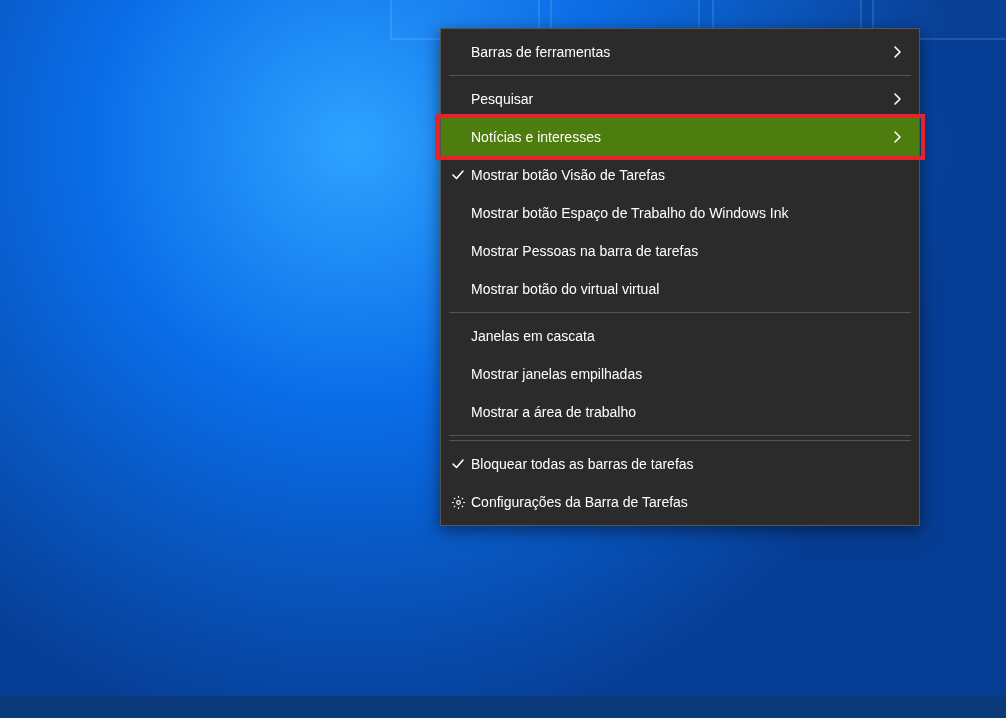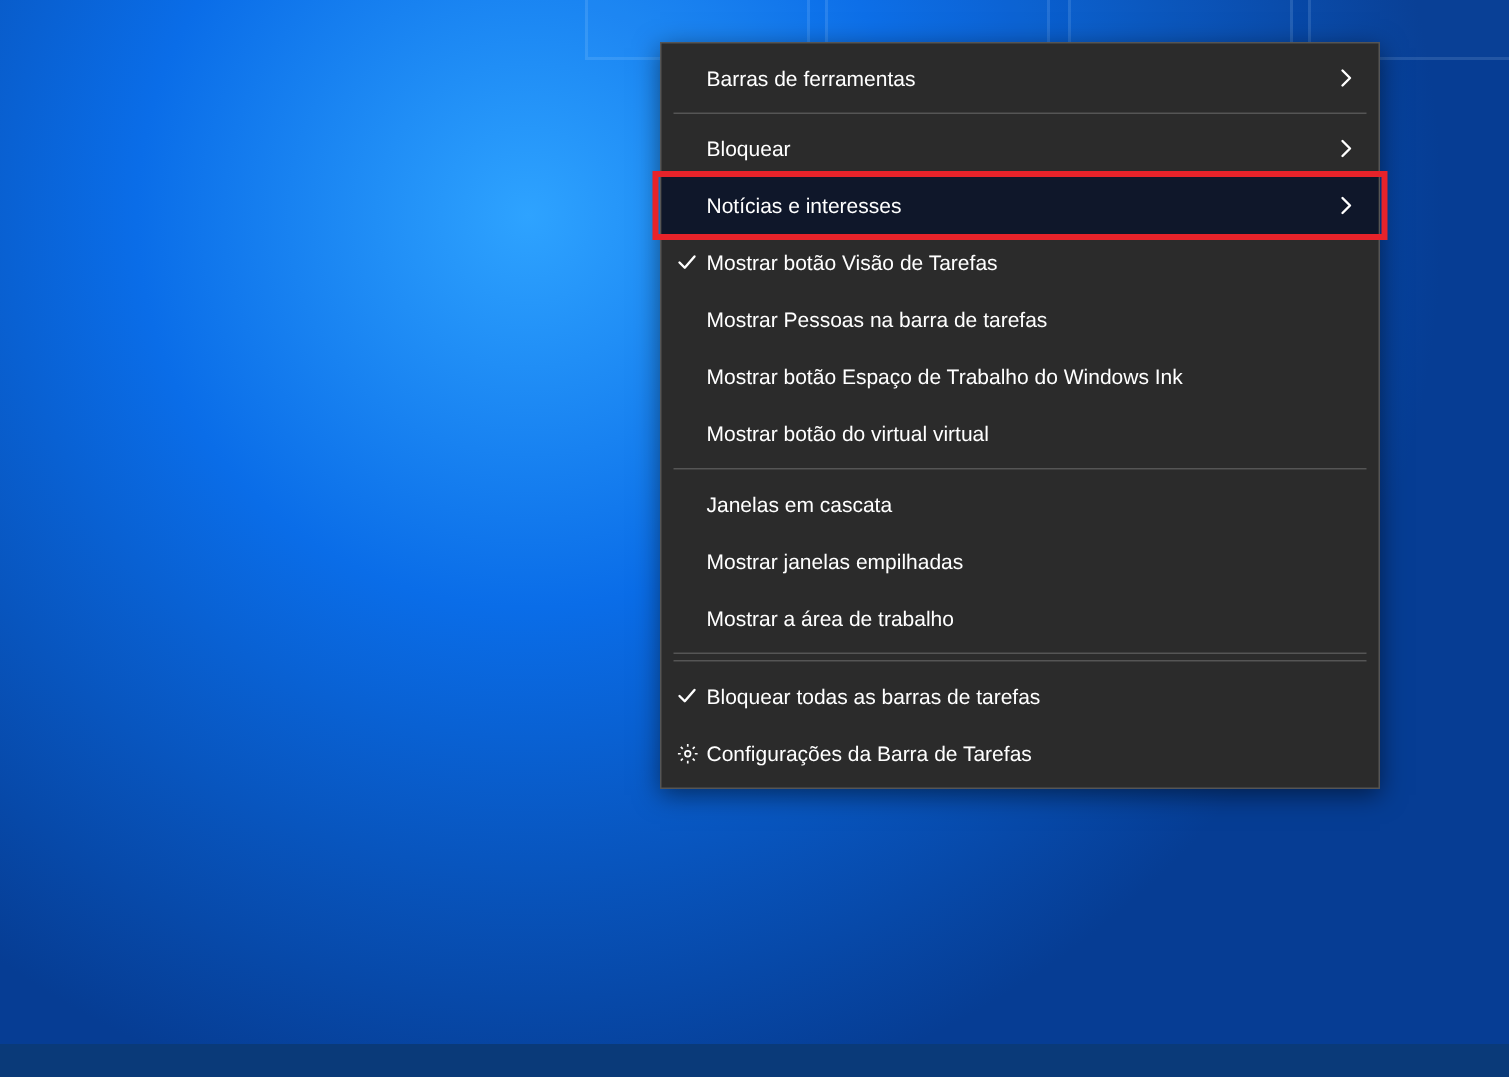--- a/index.html
+++ b/index.html
@@ -51,21 +51,21 @@
       display: flex;
       align-items: center;
       height: 38px;
       padding: 0 14px 0 30px;
       color: #ffffff;
       font-size: 14px;
       position: relative;
       cursor: default;
     }
     .menu-item.hover-state {
-      background: #0f172a;
+      background: #4d7c0f;
     }
     .menu-item .icon-slot {
       position: absolute;
       left: 8px;
       width: 18px;
       display: flex;
       align-items: center;
       justify-content: center;
     }
     .menu-item .label {
@@ -117,21 +117,21 @@
       <span class="label">Barras de ferramentas</span>
       <span class="chev">
         <svg width="10" height="14" viewBox="0 0 10 14" fill="none">
           <path d="M2 2 L7 7 L2 12" stroke="#fff" stroke-width="1.6" fill="none" stroke-linecap="round" stroke-linejoin="round"></path>
         </svg>
       </span>
     </div>
     <div class="separator"></div>
     <div class="menu-item">
       <span class="icon-slot"></span>
-      <span class="label">Bloquear</span>
+      <span class="label">Pesquisar</span>
       <span class="chev">
         <svg width="10" height="14" viewBox="0 0 10 14" fill="none">
           <path d="M2 2 L7 7 L2 12" stroke="#fff" stroke-width="1.6" fill="none" stroke-linecap="round" stroke-linejoin="round"></path>
         </svg>
       </span>
     </div>
     <div class="menu-item hover-state">
       <span class="icon-slot"></span>
       <span class="label">Notícias e interesses</span>
       <span class="chev">
@@ -143,25 +143,25 @@
     <div class="menu-item">
       <span class="icon-slot">
         <svg width="14" height="14" viewBox="0 0 14 14">
           <path d="M2 7 L5.5 10.5 L12 3" stroke="#fff" stroke-width="1.6" fill="none" stroke-linecap="round" stroke-linejoin="round"></path>
         </svg>
       </span>
       <span class="label">Mostrar botão Visão de Tarefas</span>
     </div>
     <div class="menu-item">
       <span class="icon-slot"></span>
-      <span class="label">Mostrar Pessoas na barra de tarefas</span>
+      <span class="label">Mostrar botão Espaço de Trabalho do Windows Ink</span>
     </div>
     <div class="menu-item">
       <span class="icon-slot"></span>
-      <span class="label">Mostrar botão Espaço de Trabalho do Windows Ink</span>
+      <span class="label">Mostrar Pessoas na barra de tarefas</span>
     </div>
     <div class="menu-item">
       <span class="icon-slot"></span>
       <span class="label">Mostrar botão do virtual virtual</span>
     </div>
     <div class="separator"></div>
     <div class="menu-item">
       <span class="icon-slot"></span>
       <span class="label">Janelas em cascata</span>
     </div>

